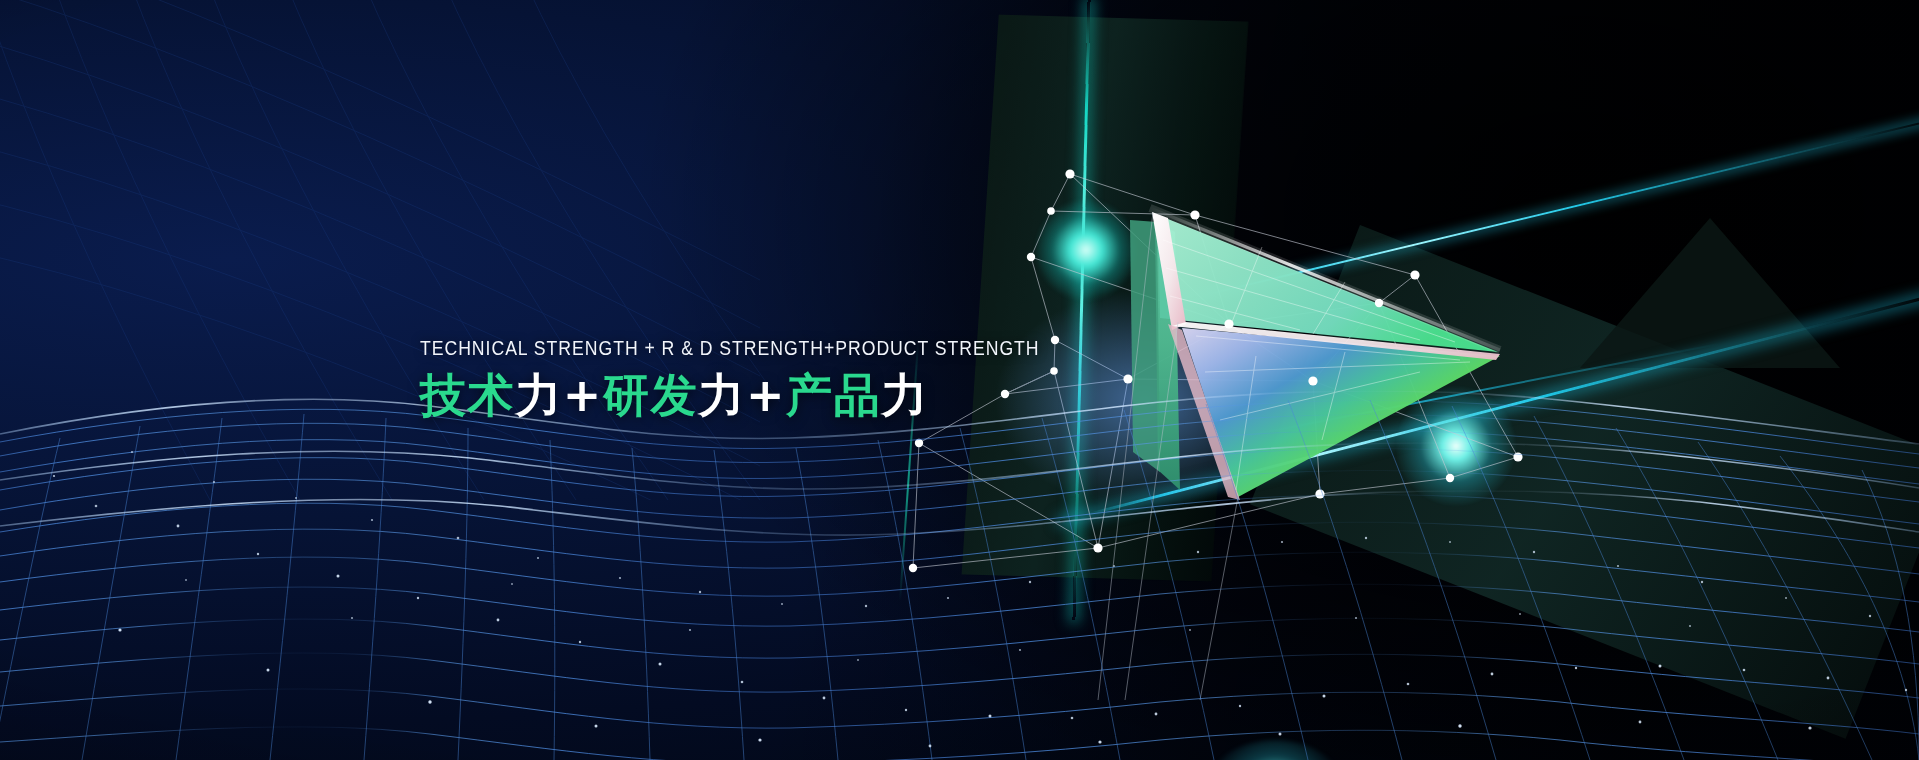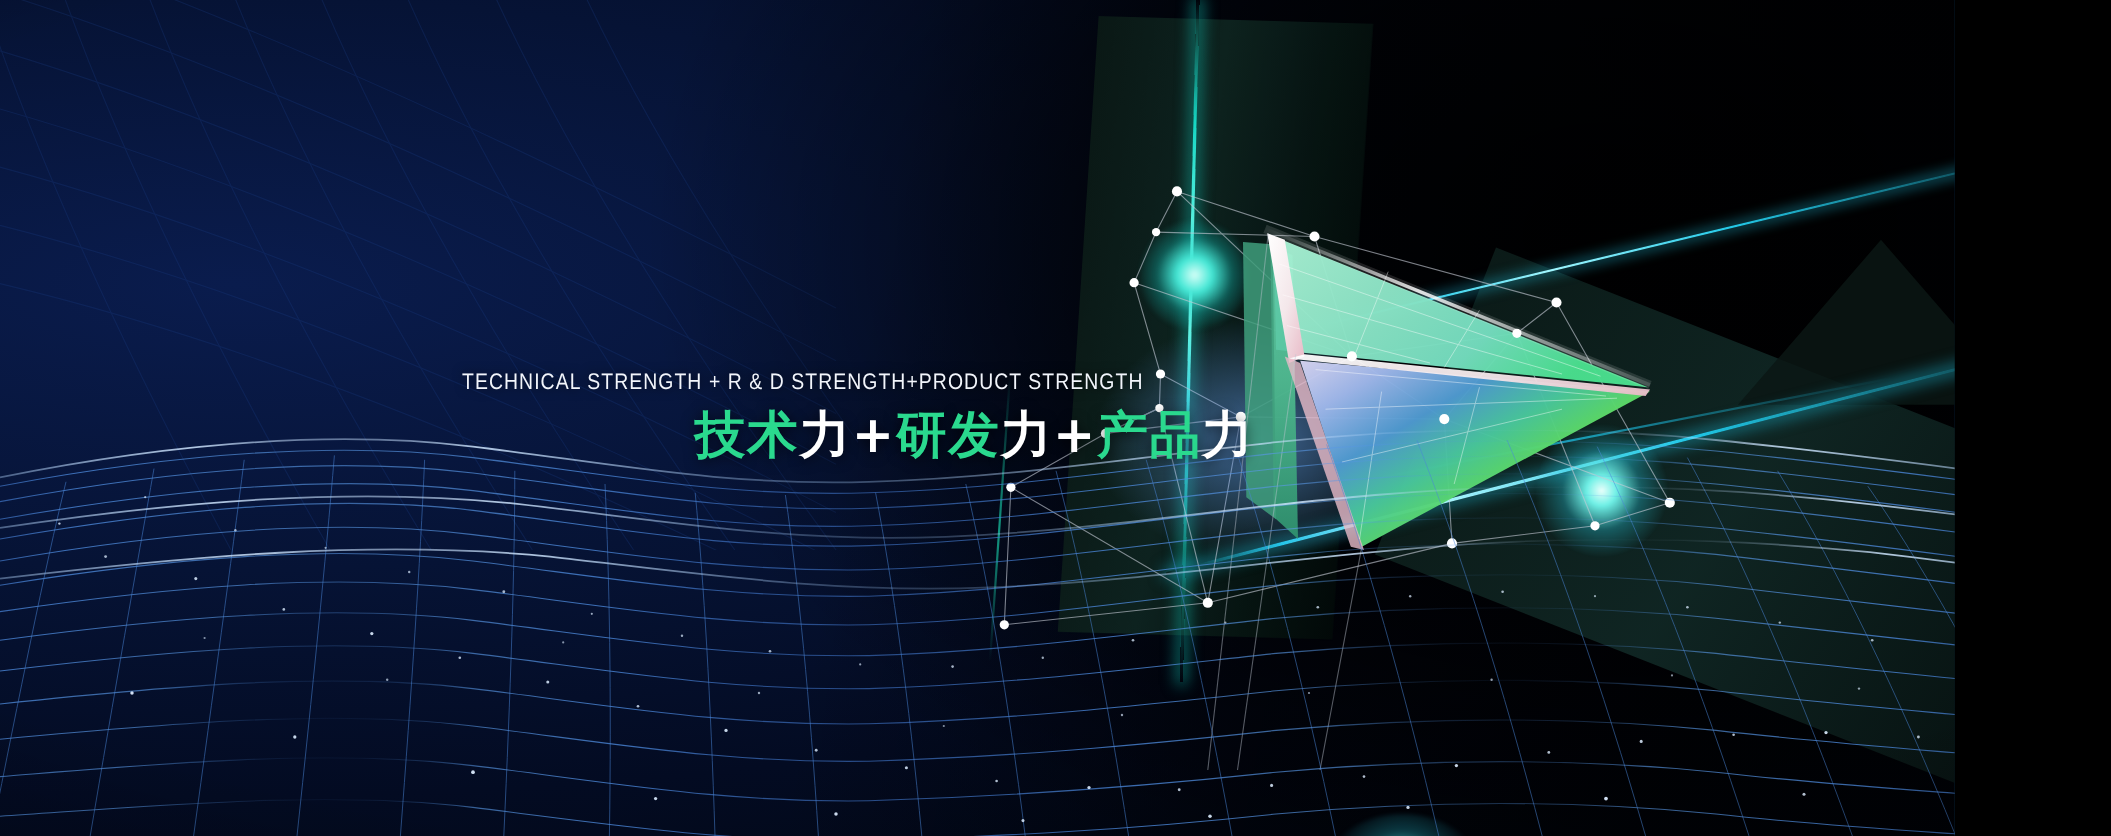--- a/index.html
+++ b/index.html
@@ -1,20 +1,20 @@
 <!DOCTYPE html>
 <html><head>
 <meta charset="utf-8">
 <style>
   html,body{margin:0;padding:0;background:#000;}
   body{font-family:"Liberation Sans",sans-serif;}
 
   .banner{
     position:relative;
-    width:1777px;height:760px;
+    width:1919px;height:760px;
     overflow:hidden;
     background:#0c4a6e;
   }
 
   
   .bg-base{
     position:absolute;inset:0;
     background:
       radial-gradient(120% 90% at 12% 34%, #0a1c4d 0%, #061335 38%, #030b22 68%, #01060f 100%);
   }
@@ -129,21 +129,20 @@
   }
   .headline{
     margin-top:9px;
     font-family:"DejaVu Sans","Liberation Sans",sans-serif;
     font-size:46px;
     font-weight:700;
     letter-spacing:.035em;
     white-space:nowrap;
     line-height:1.16;
     text-shadow:0 2px 12px rgba(0,0,0,.65);
-    text-align:right;
   }
   .hl-green{color:#2ad98e;}
   .hl-white{color:#ffffff;}
 </style>
 </head>
 <body>
 
 <div class="banner">
 
   <div class="bg-base"></div>

